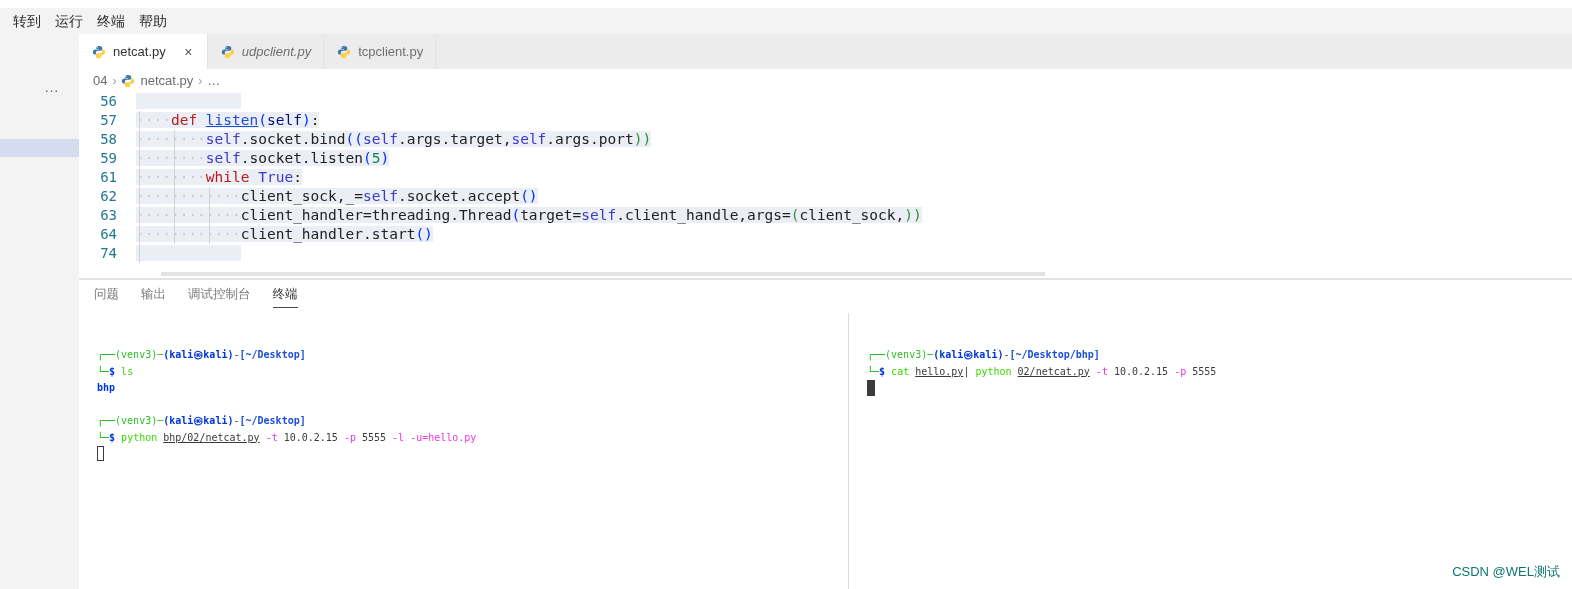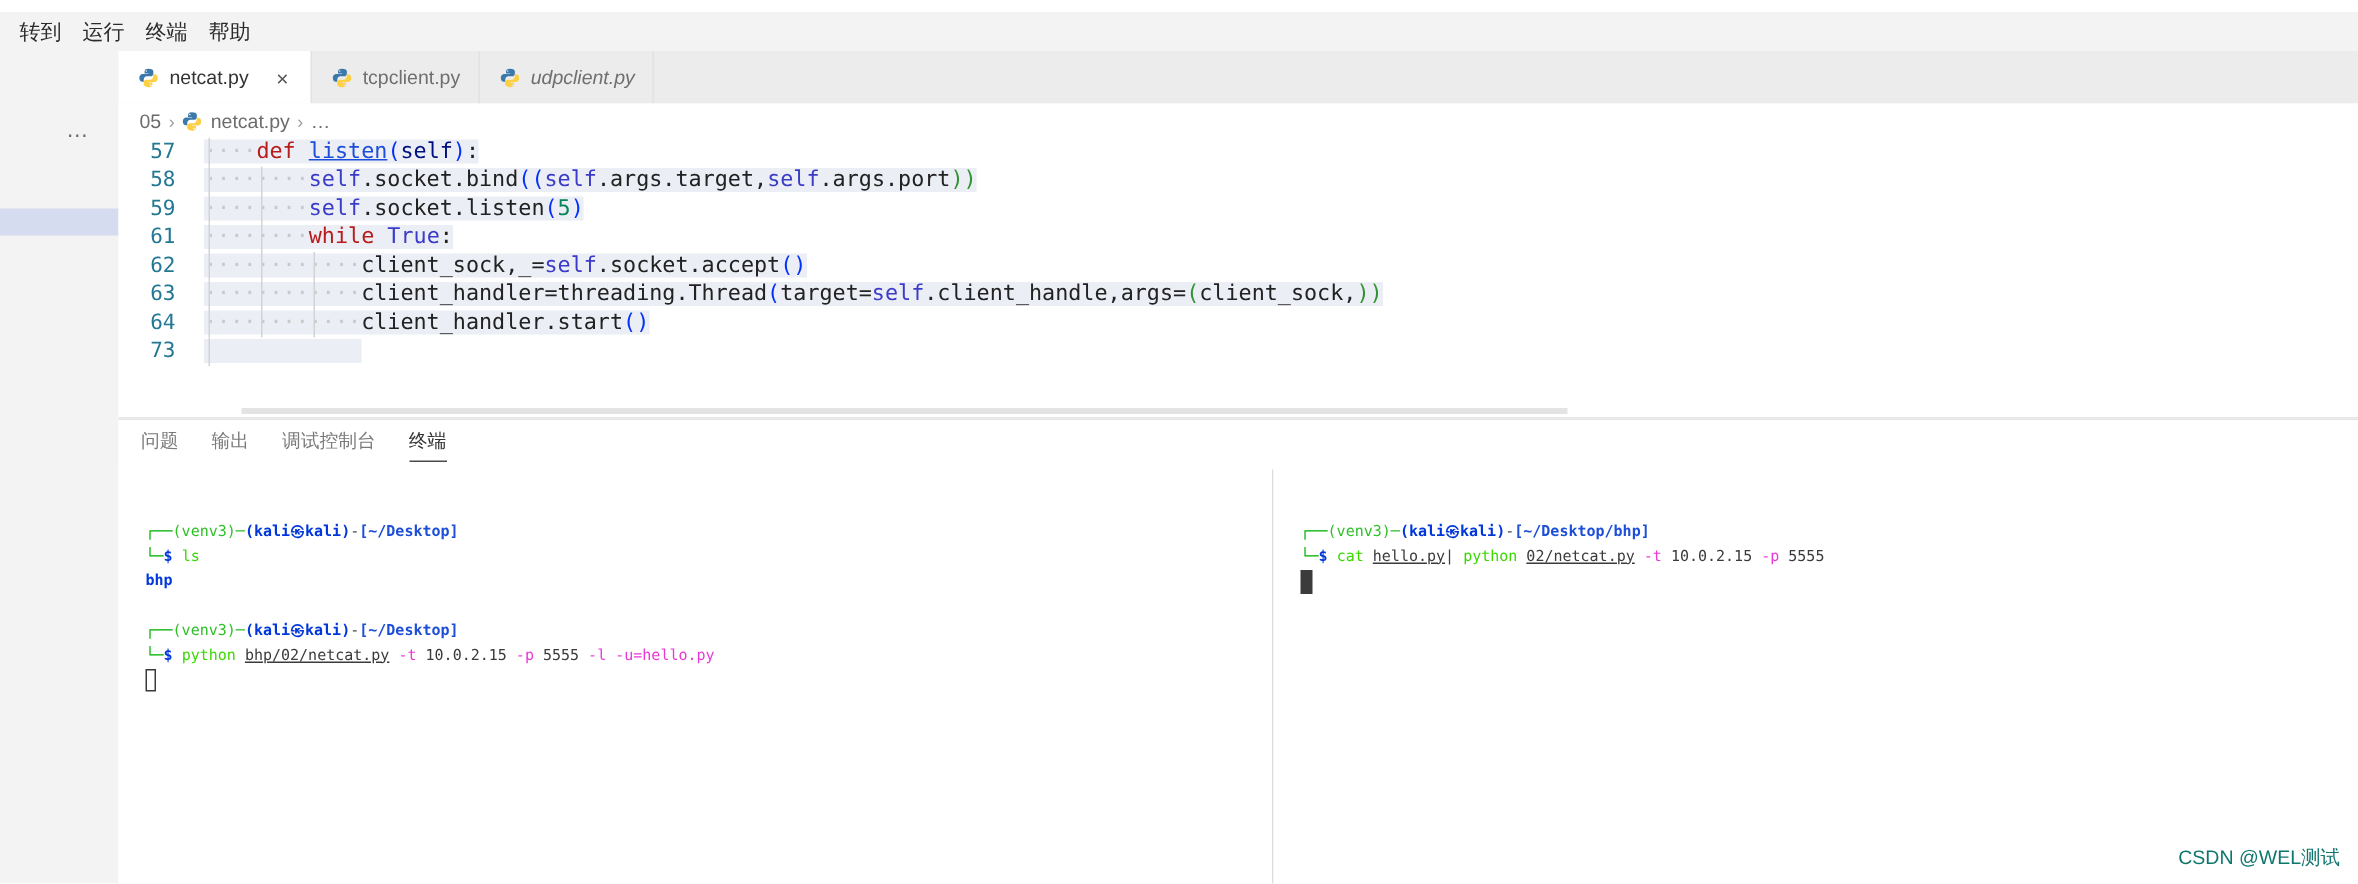--- a/index.html
+++ b/index.html
@@ -314,65 +314,66 @@
     <div class="tab active">
       <span class="py-icon">
         <svg viewBox="0 0 16 16" width="14" height="14">
           <path d="M7.9 1c-1.6 0-2.9.5-2.9 2v1.6h3v.4H3.6C2.2 5 1 6 1 7.9c0 1.9 1 3 2.3 3h1.1V9.1c0-1.3 1-2.4 2.4-2.4h2.9c1.1 0 2-.9 2-2V3C11.7 1.8 10.5 1 7.9 1zm-1.6 1c.3 0 .6.3.6.6s-.3.6-.6.6-.6-.3-.6-.6.3-.6.6-.6z" fill="#3c78aa"></path>
           <path d="M8.1 15c1.6 0 2.9-.5 2.9-2v-1.6H8v-.4h4.4c1.4 0 2.6-1 2.6-2.9s-1-3-2.3-3h-1.1v1.8c0 1.3-1 2.4-2.4 2.4H6.3c-1.1 0-2 .9-2 2V13c.4 1.2 1.6 2 4.2 2h-.4zm1.6-1c-.3 0-.6-.3-.6-.6s.3-.6.6-.6.6.3.6.6-.3.6-.6.6z" fill="#fdd043"></path>
         </svg>
       </span>
       <span class="tab-label">netcat.py</span>
       <span class="tab-close">×</span>
     </div>
+    <div class="tab preview">
+      <span class="py-icon">
+        <svg viewBox="0 0 16 16" width="14" height="14">
+          <path d="M7.9 1c-1.6 0-2.9.5-2.9 2v1.6h3v.4H3.6C2.2 5 1 6 1 7.9c0 1.9 1 3 2.3 3h1.1V9.1c0-1.3 1-2.4 2.4-2.4h2.9c1.1 0 2-.9 2-2V3C11.7 1.8 10.5 1 7.9 1zm-1.6 1c.3 0 .6.3.6.6s-.3.6-.6.6-.6-.3-.6-.6.3-.6.6-.6z" fill="#3c78aa"></path>
+          <path d="M8.1 15c1.6 0 2.9-.5 2.9-2v-1.6H8v-.4h4.4c1.4 0 2.6-1 2.6-2.9s-1-3-2.3-3h-1.1v1.8c0 1.3-1 2.4-2.4 2.4H6.3c-1.1 0-2 .9-2 2V13c.4 1.2 1.6 2 4.2 2h-.4zm1.6-1c-.3 0-.6-.3-.6-.6s.3-.6.6-.6.6.3.6.6-.3.6-.6.6z" fill="#fdd043"></path>
+        </svg>
+      </span>
+      <span class="tab-label">udpclient.py</span>
+    </div>
     <div class="tab">
       <span class="py-icon">
         <svg viewBox="0 0 16 16" width="14" height="14">
           <path d="M7.9 1c-1.6 0-2.9.5-2.9 2v1.6h3v.4H3.6C2.2 5 1 6 1 7.9c0 1.9 1 3 2.3 3h1.1V9.1c0-1.3 1-2.4 2.4-2.4h2.9c1.1 0 2-.9 2-2V3C11.7 1.8 10.5 1 7.9 1zm-1.6 1c.3 0 .6.3.6.6s-.3.6-.6.6-.6-.3-.6-.6.3-.6.6-.6z" fill="#3c78aa"></path>
           <path d="M8.1 15c1.6 0 2.9-.5 2.9-2v-1.6H8v-.4h4.4c1.4 0 2.6-1 2.6-2.9s-1-3-2.3-3h-1.1v1.8c0 1.3-1 2.4-2.4 2.4H6.3c-1.1 0-2 .9-2 2V13c.4 1.2 1.6 2 4.2 2h-.4zm1.6-1c-.3 0-.6-.3-.6-.6s.3-.6.6-.6.6.3.6.6-.3.6-.6.6z" fill="#fdd043"></path>
         </svg>
       </span>
       <span class="tab-label">tcpclient.py</span>
     </div>
-    <div class="tab preview">
-      <span class="py-icon">
-        <svg viewBox="0 0 16 16" width="14" height="14">
-          <path d="M7.9 1c-1.6 0-2.9.5-2.9 2v1.6h3v.4H3.6C2.2 5 1 6 1 7.9c0 1.9 1 3 2.3 3h1.1V9.1c0-1.3 1-2.4 2.4-2.4h2.9c1.1 0 2-.9 2-2V3C11.7 1.8 10.5 1 7.9 1zm-1.6 1c.3 0 .6.3.6.6s-.3.6-.6.6-.6-.3-.6-.6.3-.6.6-.6z" fill="#3c78aa"></path>
-          <path d="M8.1 15c1.6 0 2.9-.5 2.9-2v-1.6H8v-.4h4.4c1.4 0 2.6-1 2.6-2.9s-1-3-2.3-3h-1.1v1.8c0 1.3-1 2.4-2.4 2.4H6.3c-1.1 0-2 .9-2 2V13c.4 1.2 1.6 2 4.2 2h-.4zm1.6-1c-.3 0-.6-.3-.6-.6s.3-.6.6-.6.6.3.6.6-.3.6-.6.6z" fill="#fdd043"></path>
-        </svg>
-      </span>
-      <span class="tab-label">udpclient.py</span>
-    </div>
     <div class="tabbar-filler"></div>
   </div>
 
   <div class="breadcrumb">
-    <span class="bc-item">05</span>
+    <span class="bc-item">04</span>
     <span class="bc-sep">›</span>
     <span class="py-icon">
       <svg viewBox="0 0 16 16" width="14" height="14">
         <path d="M7.9 1c-1.6 0-2.9.5-2.9 2v1.6h3v.4H3.6C2.2 5 1 6 1 7.9c0 1.9 1 3 2.3 3h1.1V9.1c0-1.3 1-2.4 2.4-2.4h2.9c1.1 0 2-.9 2-2V3C11.7 1.8 10.5 1 7.9 1zm-1.6 1c.3 0 .6.3.6.6s-.3.6-.6.6-.6-.3-.6-.6.3-.6.6-.6z" fill="#3c78aa"></path>
         <path d="M8.1 15c1.6 0 2.9-.5 2.9-2v-1.6H8v-.4h4.4c1.4 0 2.6-1 2.6-2.9s-1-3-2.3-3h-1.1v1.8c0 1.3-1 2.4-2.4 2.4H6.3c-1.1 0-2 .9-2 2V13c.4 1.2 1.6 2 4.2 2h-.4zm1.6-1c-.3 0-.6-.3-.6-.6s.3-.6.6-.6.6.3.6.6-.3.6-.6.6z" fill="#fdd043"></path>
       </svg>
     </span>
     <span class="bc-item">netcat.py</span>
     <span class="bc-sep">›</span>
     <span class="bc-item">…</span>
   </div>
 
   <div class="editor">
     <div class="code-rows" id="code-rows">
+        <div class="code-row"><div class="gutter">56</div><div class="code-text"><span class="hl" style="color: transparent;">            </span></div></div>
         <div class="code-row"><div class="gutter">57</div><div class="code-text"><span class="hl"><span class="tok-dot" style="color: rgb(201, 201, 201);">····</span><span class="tok-kw">def</span><span class="tok-plain"> </span><span class="tok-fn">listen</span><span class="tok-par">(</span><span class="tok-var">self</span><span class="tok-par">)</span><span class="tok-plain">:</span></span><div class="guide" style="left: 6px;"></div></div></div>
         <div class="code-row"><div class="gutter">58</div><div class="code-text"><span class="hl"><span class="tok-dot" style="color: rgb(201, 201, 201);">········</span><span class="tok-blue">self</span><span class="tok-plain">.socket.bind</span><span class="tok-par">((</span><span class="tok-blue">self</span><span class="tok-plain">.args.target,</span><span class="tok-blue">self</span><span class="tok-plain">.args.port</span><span class="tok-par2">))</span></span><div class="guide" style="left: 6px;"></div><div class="guide" style="left: 41px;"></div></div></div>
         <div class="code-row"><div class="gutter">59</div><div class="code-text"><span class="hl"><span class="tok-dot" style="color: rgb(201, 201, 201);">········</span><span class="tok-blue">self</span><span class="tok-plain">.socket.listen</span><span class="tok-par">(</span><span class="tok-num">5</span><span class="tok-par">)</span></span><div class="guide" style="left: 6px;"></div><div class="guide" style="left: 41px;"></div></div></div>
         <div class="code-row"><div class="gutter">61</div><div class="code-text"><span class="hl"><span class="tok-dot" style="color: rgb(201, 201, 201);">········</span><span class="tok-kw">while</span><span class="tok-plain"> </span><span class="tok-blue">True</span><span class="tok-plain">:</span></span><div class="guide" style="left: 6px;"></div><div class="guide" style="left: 41px;"></div></div></div>
         <div class="code-row"><div class="gutter">62</div><div class="code-text"><span class="hl"><span class="tok-dot" style="color: rgb(201, 201, 201);">············</span><span class="tok-plain">client_sock,_=</span><span class="tok-blue">self</span><span class="tok-plain">.socket.accept</span><span class="tok-par">()</span></span><div class="guide" style="left: 6px;"></div><div class="guide" style="left: 41px;"></div><div class="guide" style="left: 76px;"></div></div></div>
         <div class="code-row"><div class="gutter">63</div><div class="code-text"><span class="hl"><span class="tok-dot" style="color: rgb(201, 201, 201);">············</span><span class="tok-plain">client_handler=threading.Thread</span><span class="tok-par">(</span><span class="tok-plain">target=</span><span class="tok-blue">self</span><span class="tok-plain">.client_handle,args=</span><span class="tok-par2">(</span><span class="tok-plain">client_sock,</span><span class="tok-par2">))</span></span><div class="guide" style="left: 6px;"></div><div class="guide" style="left: 41px;"></div><div class="guide" style="left: 76px;"></div></div></div>
         <div class="code-row"><div class="gutter">64</div><div class="code-text"><span class="hl"><span class="tok-dot" style="color: rgb(201, 201, 201);">············</span><span class="tok-plain">client_handler.start</span><span class="tok-par">()</span></span><div class="guide" style="left: 6px;"></div><div class="guide" style="left: 41px;"></div><div class="guide" style="left: 76px;"></div></div></div>
-        <div class="code-row"><div class="gutter">73</div><div class="code-text"><span class="hl" style="color: transparent;">            </span><div class="guide" style="left: 6px;"></div></div></div>
+        <div class="code-row"><div class="gutter">74</div><div class="code-text"><span class="hl" style="color: transparent;">            </span><div class="guide" style="left: 6px;"></div></div></div>
       </div>
     <div class="editor-hscroll"></div>
     <div class="editor-bottom-line"></div>
   </div>
 
   <div class="panel">
     <div class="panel-tabs">
       <div class="panel-tab">问题</div>
       <div class="panel-tab">输出</div>
       <div class="panel-tab">调试控制台</div>

